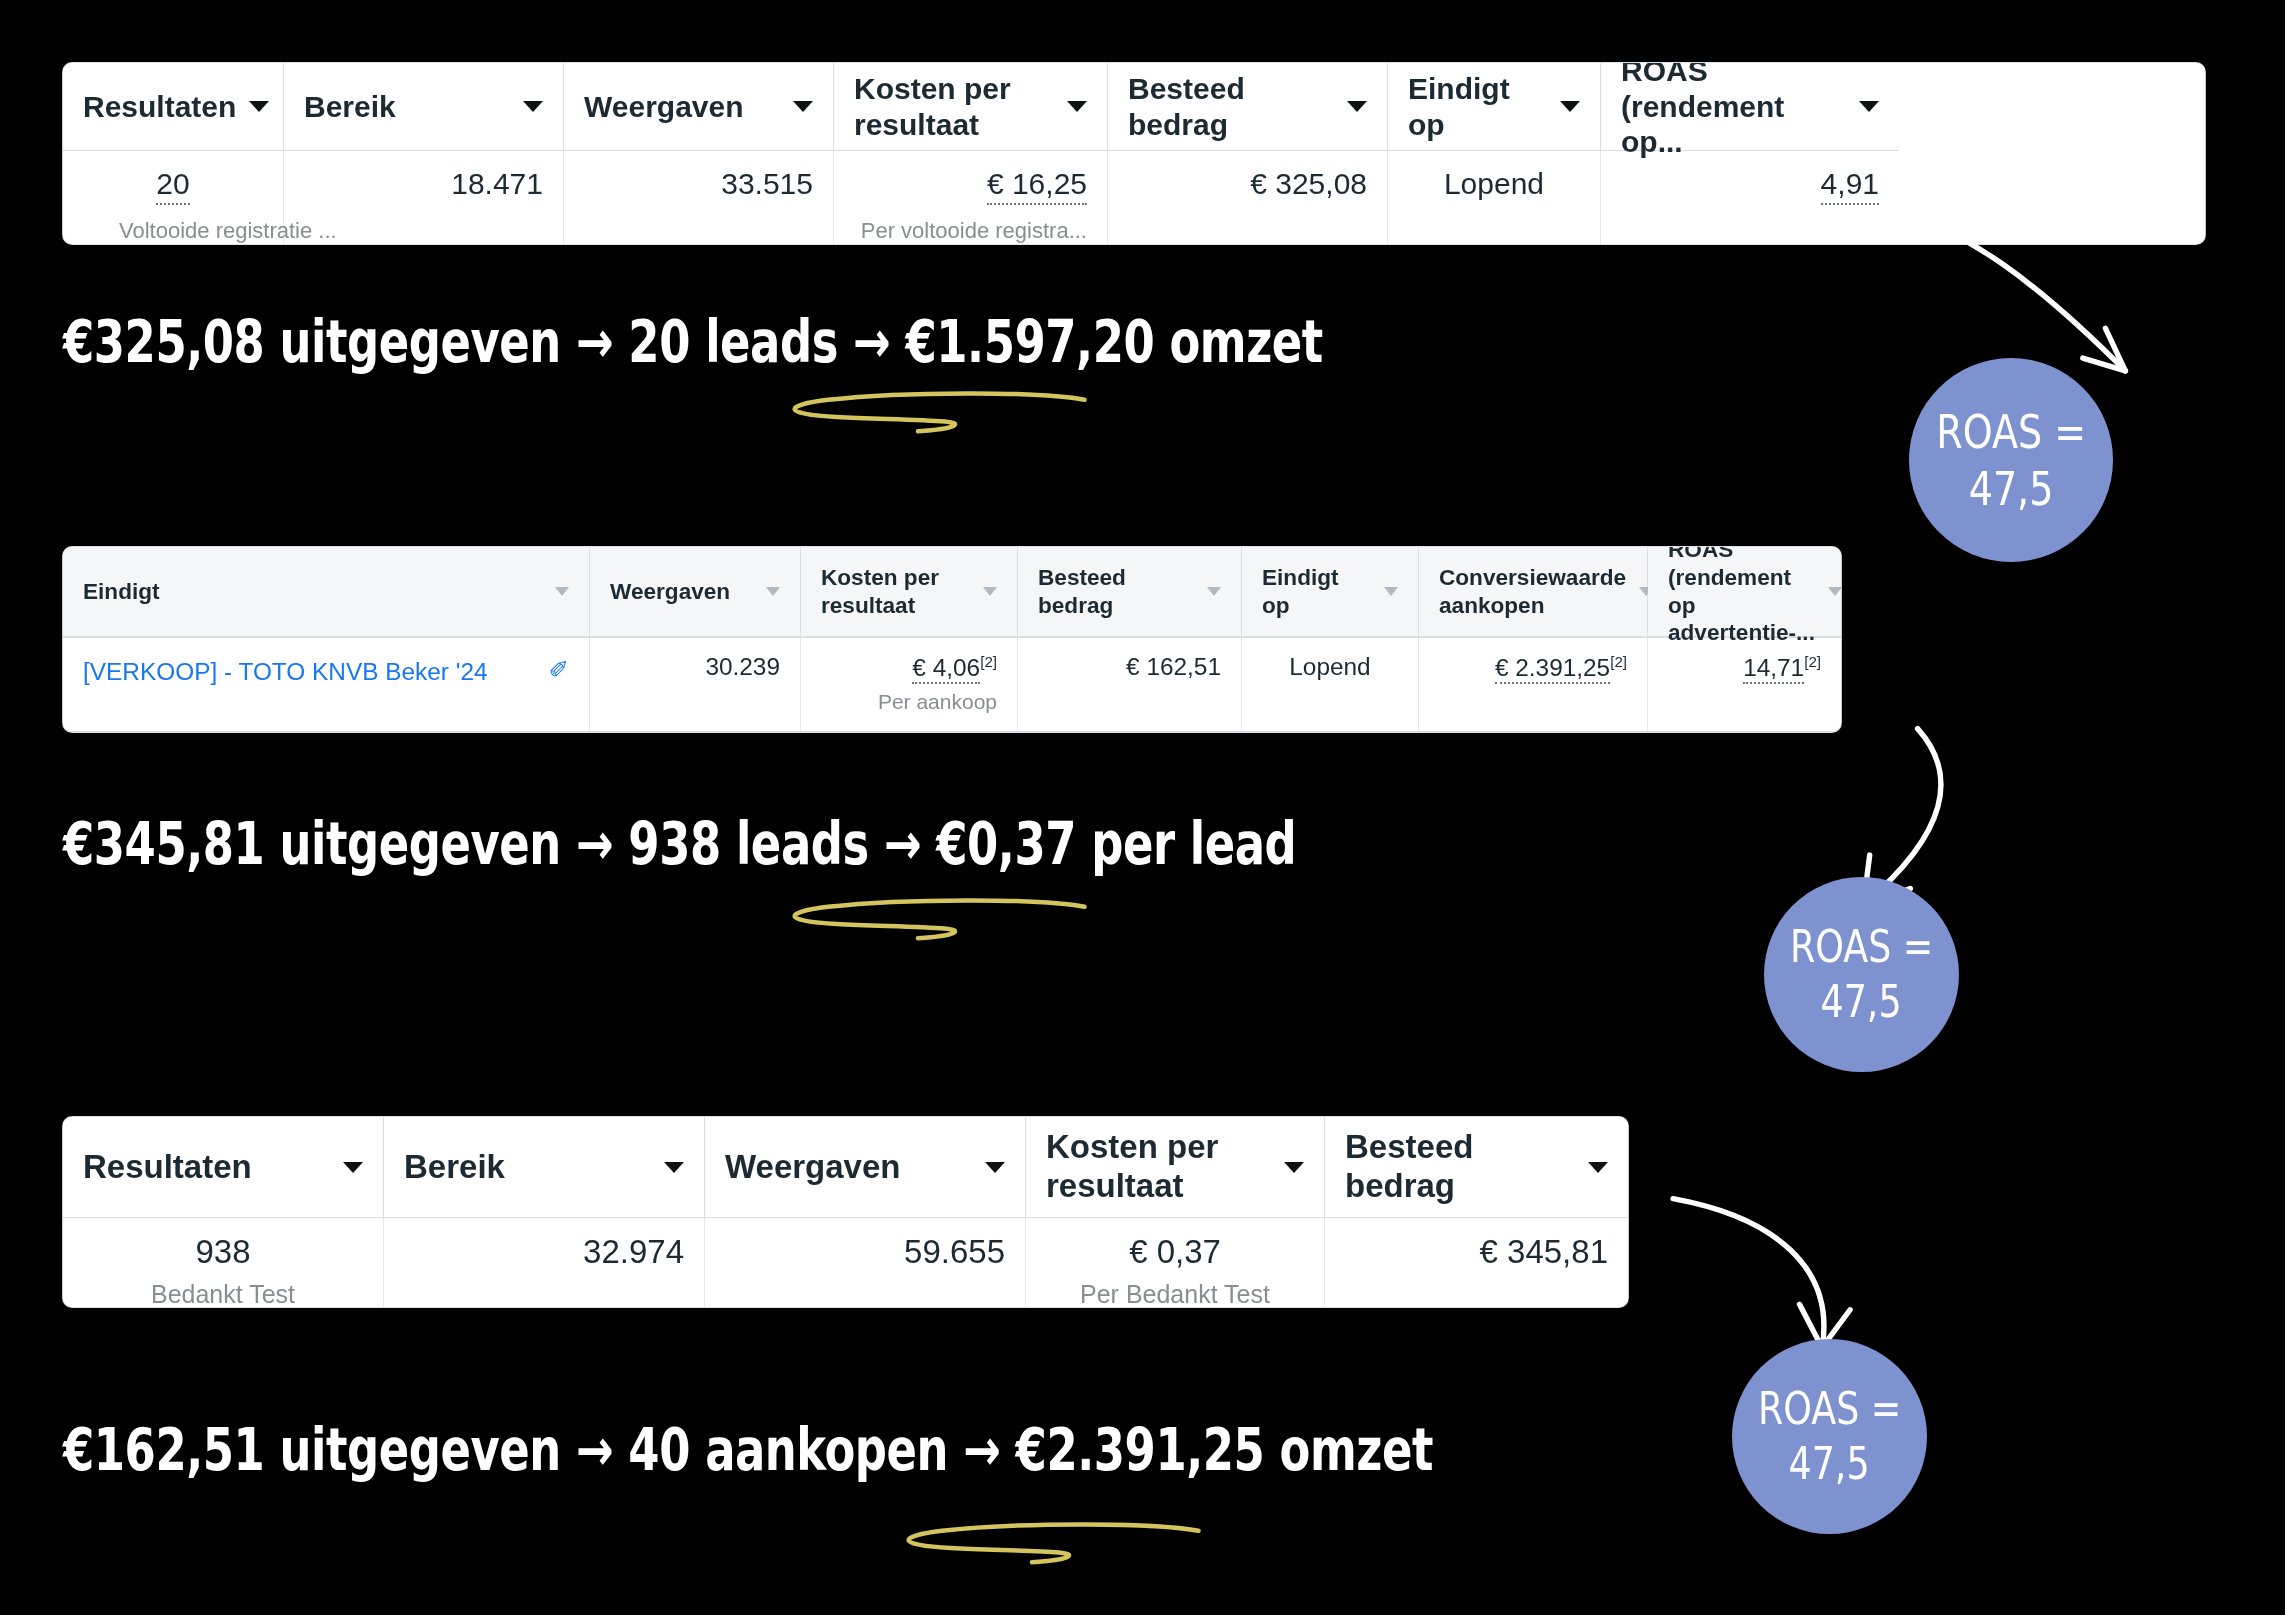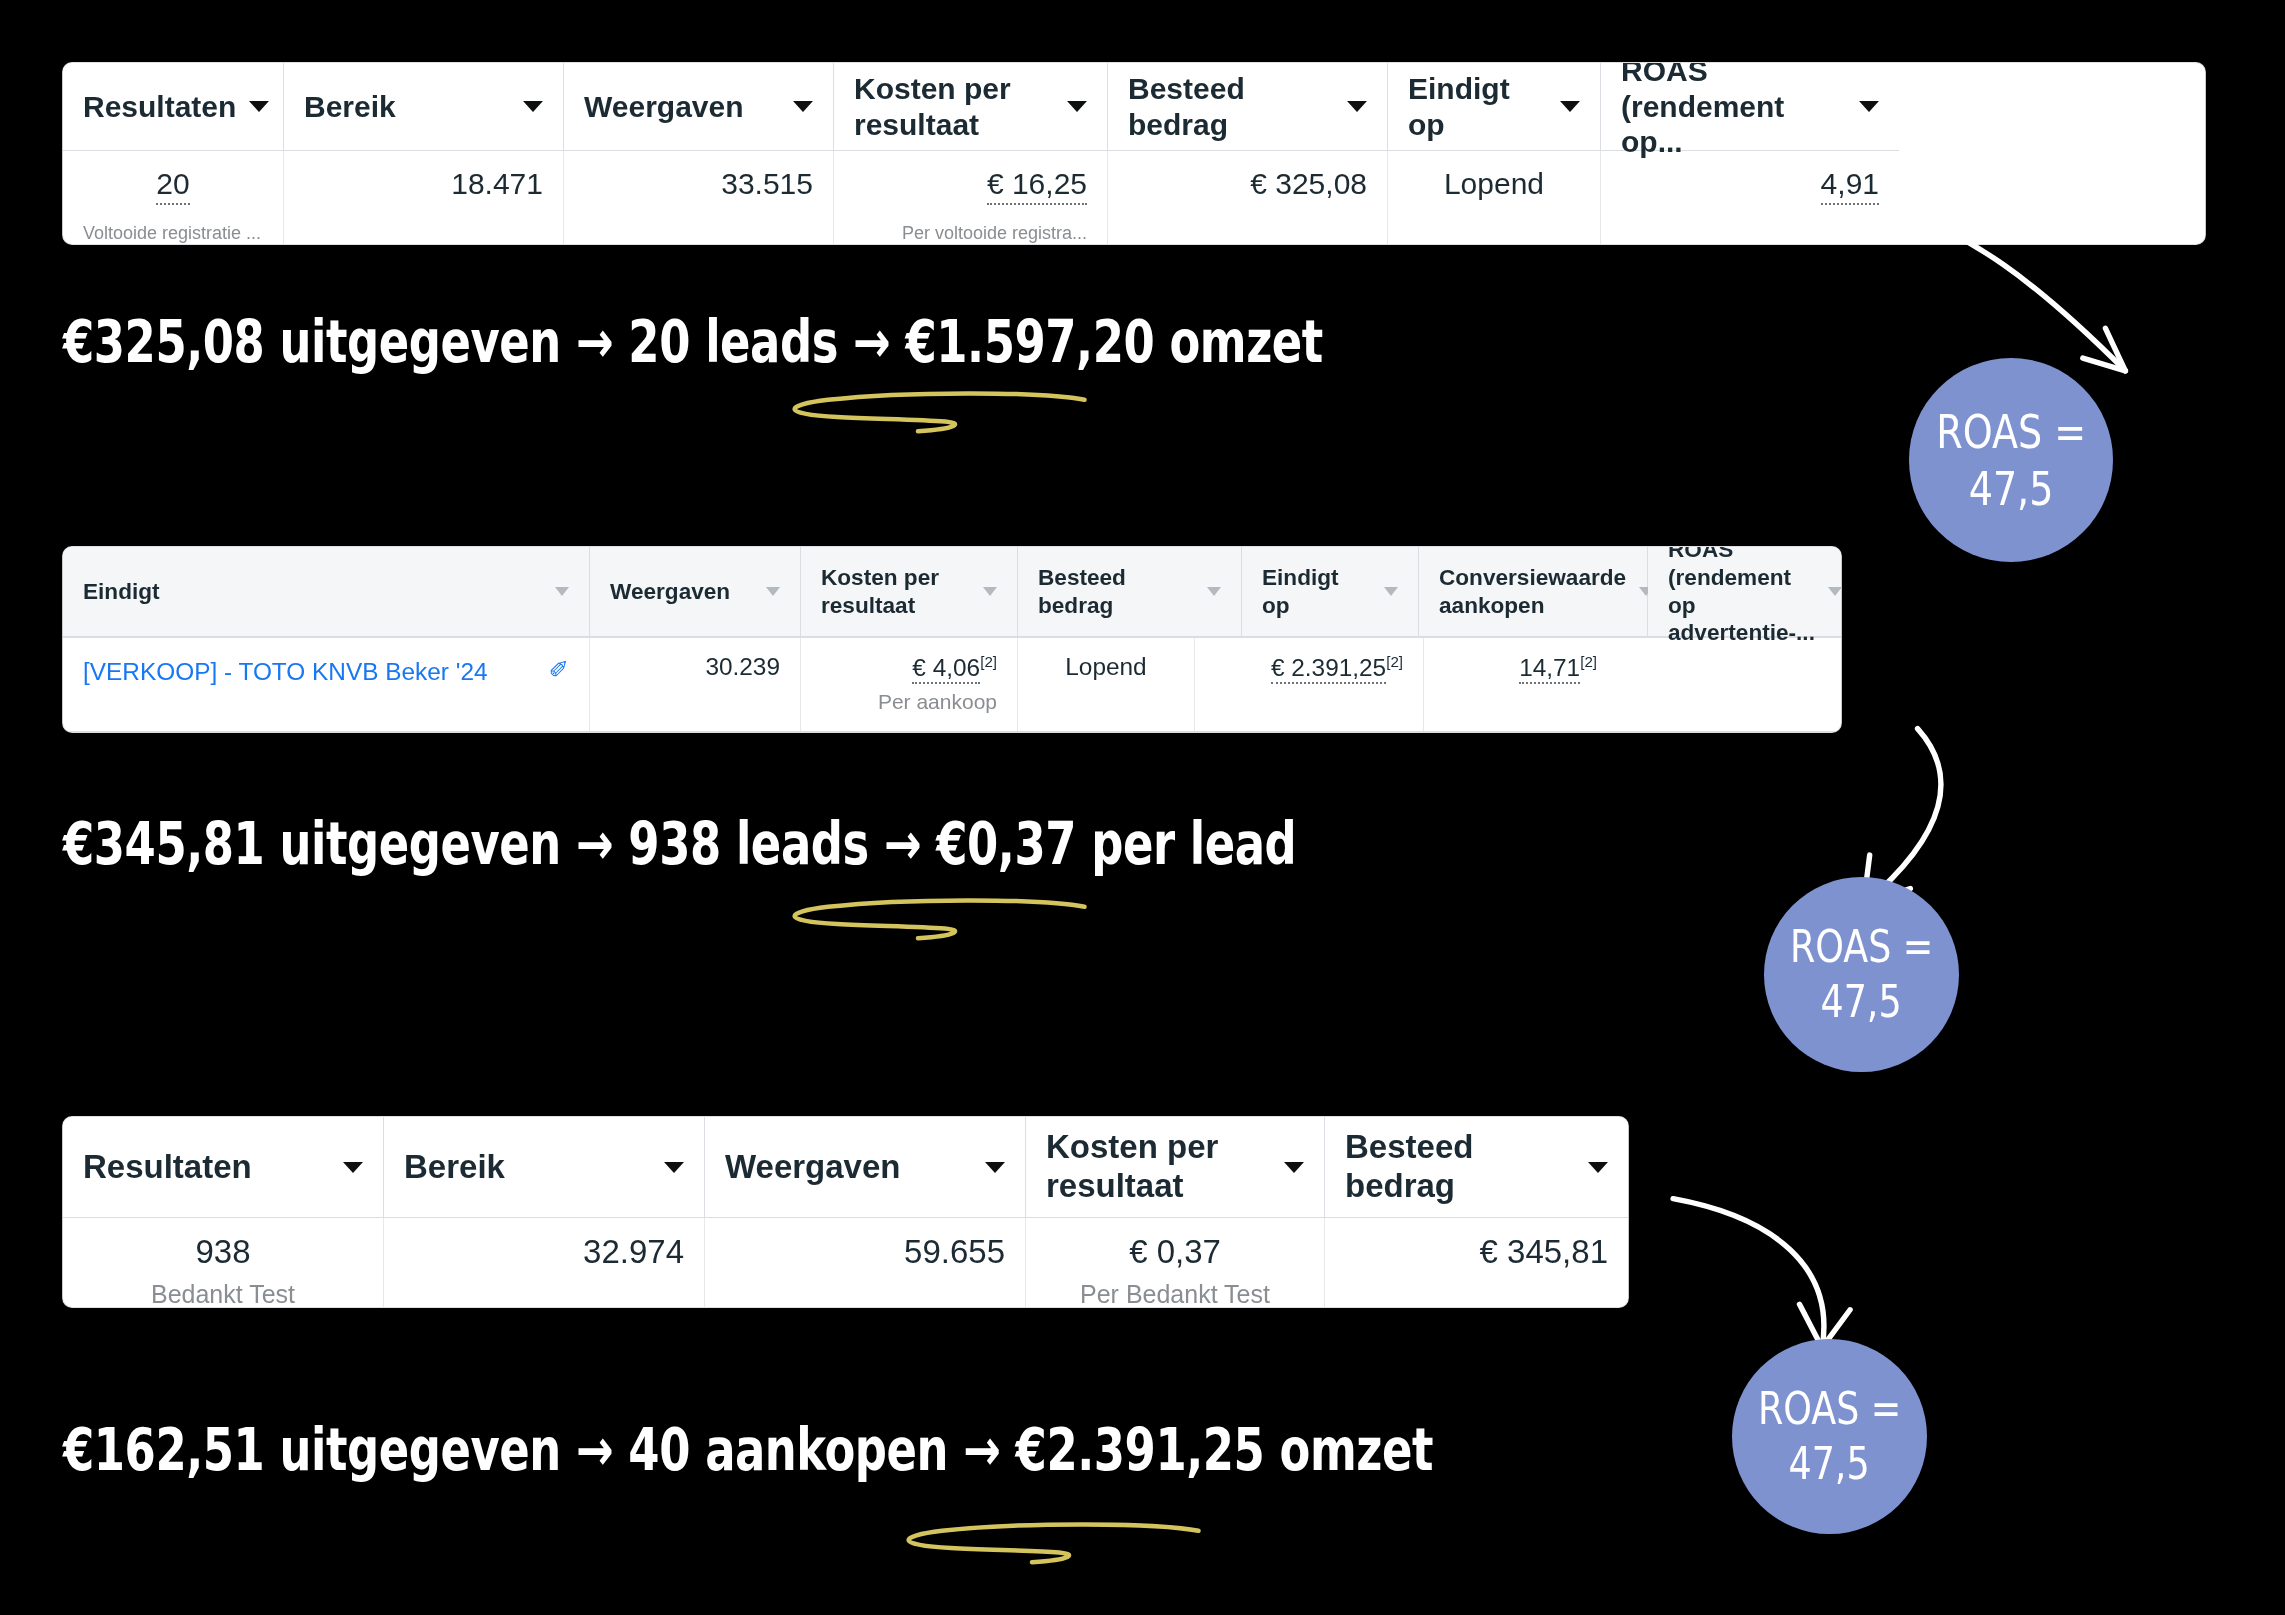--- a/index.html
+++ b/index.html
@@ -64,21 +64,21 @@
     white-space: nowrap;
     margin-top: 9px;
   }
   .dotted { border-bottom: 2.7px dotted #6d7378; padding-bottom: 1.8px; }
   .sup { font-size: 0.62em; vertical-align: super; color: #1c2b33; }
 
   
   #card1 { left: 63px; top: 63px; width: 2142px; height: 181px; }
   #card1 .th { height: 88px; font-size: 30px; }
   #card1 .td { height: 93px; font-size: 30px; justify-content: space-between; }
-  #card1 .td .sub { font-size: 18px; }
+  #card1 .td .sub { font-size: 22px; margin-left: 36px; }
   #card1 .td.left-sub { align-items: flex-start; }
 
   
   #card2 { left: 63px; top: 547px; width: 1778px; height: 185px; }
   #card2 .thead .th { background: #f5f6f7; height: 90px; font-size: 22.6px; }
   #card2 .th-label { line-height: 1.22; }
   #card2 .trow { border-top: 0.9px solid #dadde1; }
   #card2 .td { height: 93px; font-size: 24.4px; padding-top: 14.5px; }
   #card2 .td .sub { font-size: 21px; margin-top: 8.1px; }
   #card2 .td.campaign {
@@ -243,20 +243,23 @@
         <span class="camp-link">[VERKOOP] - TOTO KNVB Beker '24</span>
         <span class="pin-icon">✐</span>
       </div>
       <div class="td" style="width:211px">
         <span class="val">30.239</span>
       </div>
       <div class="td" style="width:217px">
         <span class="val"><span class="dotted">€ 4,06</span><span class="sup">[2]</span></span>
         <span class="sub">Per aankoop</span>
       </div>
+      <div class="td" style="width:224px">
+        <span class="val">€ 162,51</span>
+      </div>
       <div class="td" style="width:177px;align-items:center">
         <span class="val">Lopend</span>
       </div>
       <div class="td" style="width:229px">
         <span class="val"><span class="dotted">€ 2.391,25</span><span class="sup">[2]</span></span>
       </div>
       <div class="td" style="width:193px">
         <span class="val"><span class="dotted">14,71</span><span class="sup">[2]</span></span>
       </div>
     </div>

